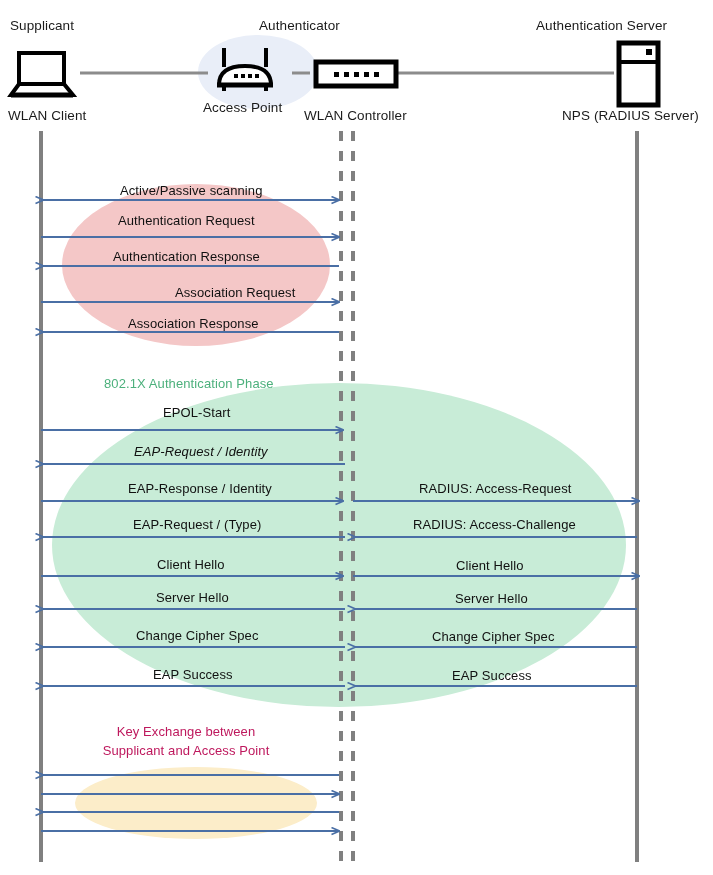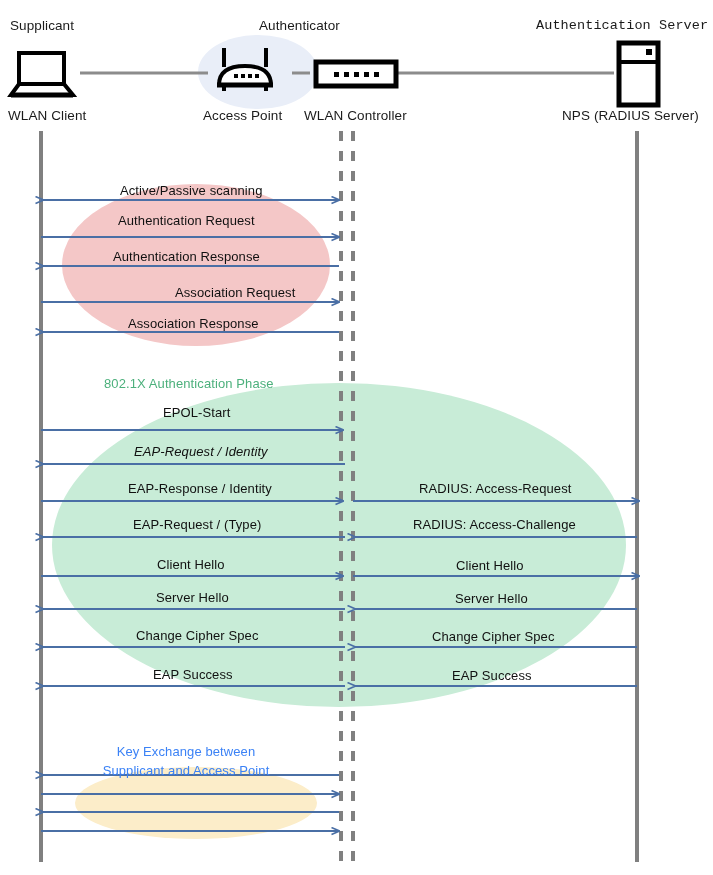--- a/index.html
+++ b/index.html
@@ -39,21 +39,21 @@
   .phase-title{
     position:absolute;
     font-size:13px;
     white-space:nowrap;
     font-weight:400;
     letter-spacing:.1px;
     text-align:center;
   }
   .phase-title.red{ color:#c0392b; }
   .phase-title.green{ color:#4cb07c; }
-  .phase-title.orange{ color:#3b82f6; line-height:19px;margin-top:20px; }
+  .phase-title.orange{ color:#be185d; line-height:19px; }
   
   .msg-label{
     position:absolute;
     font-size:13px;
     color:#111111;
     white-space:nowrap;
     text-align:center;
     letter-spacing:.1px;
   }
 </style>
@@ -111,25 +111,25 @@
       <rect x="619" y="43" width="39" height="62" fill="#ffffff" stroke="#000000" stroke-width="5"></rect>
       <line x1="619" y1="62" x2="658" y2="62" stroke="#000000" stroke-width="4"></line>
       <rect x="646" y="49" width="6" height="6" fill="#000000"></rect>
     </g>
   </svg>
 
   <div class="actor-title" style="left:10px; top:18px;">Supplicant</div>
   <div class="actor-caption" style="left:8px; top:108px;">WLAN Client</div>
 
   <div class="actor-title" style="left:259px; top:18px;">Authenticator</div>
-  <div class="actor-caption" style="left:203px; top:108px;text-align:right;">Access Point</div>
+  <div class="actor-caption" style="left:203px; top:100px;text-align:right;">Access Point</div>
 
   <div class="actor-caption" style="left:304px; top:108px;">WLAN Controller</div>
 
-  <div class="actor-title" style="left:536px; top:18px;font-family:Liberation Mono, monospace;">Authentication Server</div>
+  <div class="actor-title" style="left:536px; top:18px;">Authentication Server</div>
   <div class="actor-caption" style="left:562px; top:108px;">NPS (RADIUS Server)</div>
 
   <svg class="layer">
     <defs>
       <marker id="arrowR" markerWidth="9" markerHeight="9" refX="8.5" refY="4.5" orient="auto" markerUnits="userSpaceOnUse">
         <path d="M1,1 L9,4.5 L1,8" fill="none" stroke="#4a6fa5" stroke-width="1.6"></path>
       </marker>
       <marker id="arrowL" markerWidth="9" markerHeight="9" refX="0.5" refY="4.5" orient="auto" markerUnits="userSpaceOnUse">
         <path d="M8,1 L0,4.5 L8,8" fill="none" stroke="#4a6fa5" stroke-width="1.6"></path>
       </marker>

